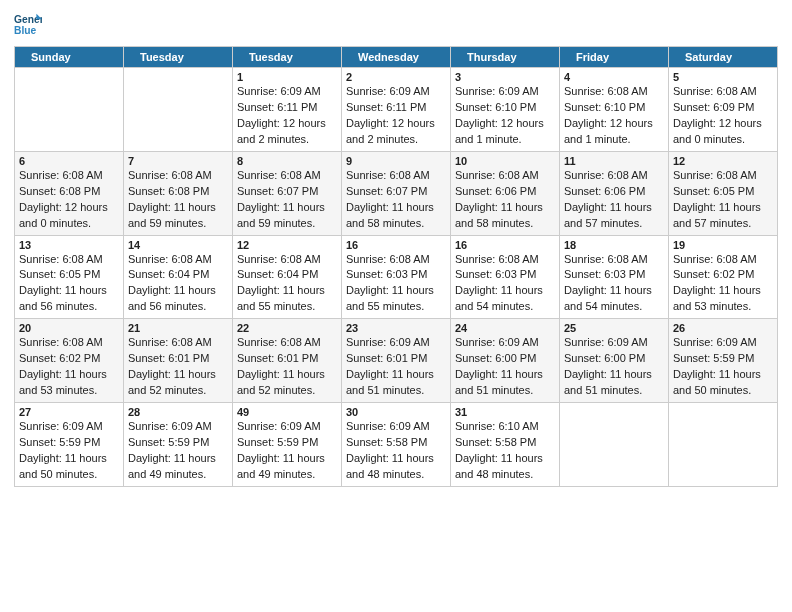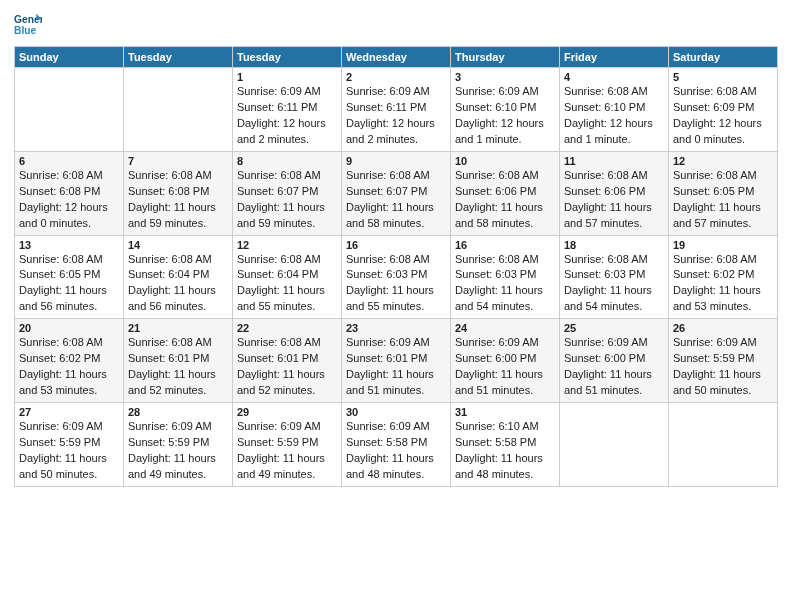--- a/index.html
+++ b/index.html
@@ -46,21 +46,21 @@
     table {
       width: 100%;
       border-collapse: collapse;
       table-layout: fixed;
     }
     thead tr th {
       background-color: #2471a3;
       color: #fff;
       font-size: 11px;
       font-weight: bold;
-      padding: 4px 4px;
+      padding: 4px 16px;
       text-align: left;
       border: 1px solid #ccc;
     }
     tbody tr td {
       vertical-align: top;
       border: 1px solid #ccc;
       padding: 3px 4px;
       font-size: 9.2px;
       color: #222;
       background: #fff;
@@ -237,21 +237,21 @@
         <tr>
           <td>
             <span class="day-num">27</span>
             <div class="day-info">Sunrise: 6:09 AM<br>Sunset: 5:59 PM<br>Daylight: 11 hours<br>and 50 minutes.</div>
           </td>
           <td>
             <span class="day-num">28</span>
             <div class="day-info">Sunrise: 6:09 AM<br>Sunset: 5:59 PM<br>Daylight: 11 hours<br>and 49 minutes.</div>
           </td>
           <td>
-            <span class="day-num">29</span>
+            <span class="day-num">49</span>
             <div class="day-info">Sunrise: 6:09 AM<br>Sunset: 5:59 PM<br>Daylight: 11 hours<br>and 49 minutes.</div>
           </td>
           <td>
             <span class="day-num">30</span>
             <div class="day-info">Sunrise: 6:09 AM<br>Sunset: 5:58 PM<br>Daylight: 11 hours<br>and 48 minutes.</div>
           </td>
           <td>
             <span class="day-num">31</span>
             <div class="day-info">Sunrise: 6:10 AM<br>Sunset: 5:58 PM<br>Daylight: 11 hours<br>and 48 minutes.</div>
           </td>

